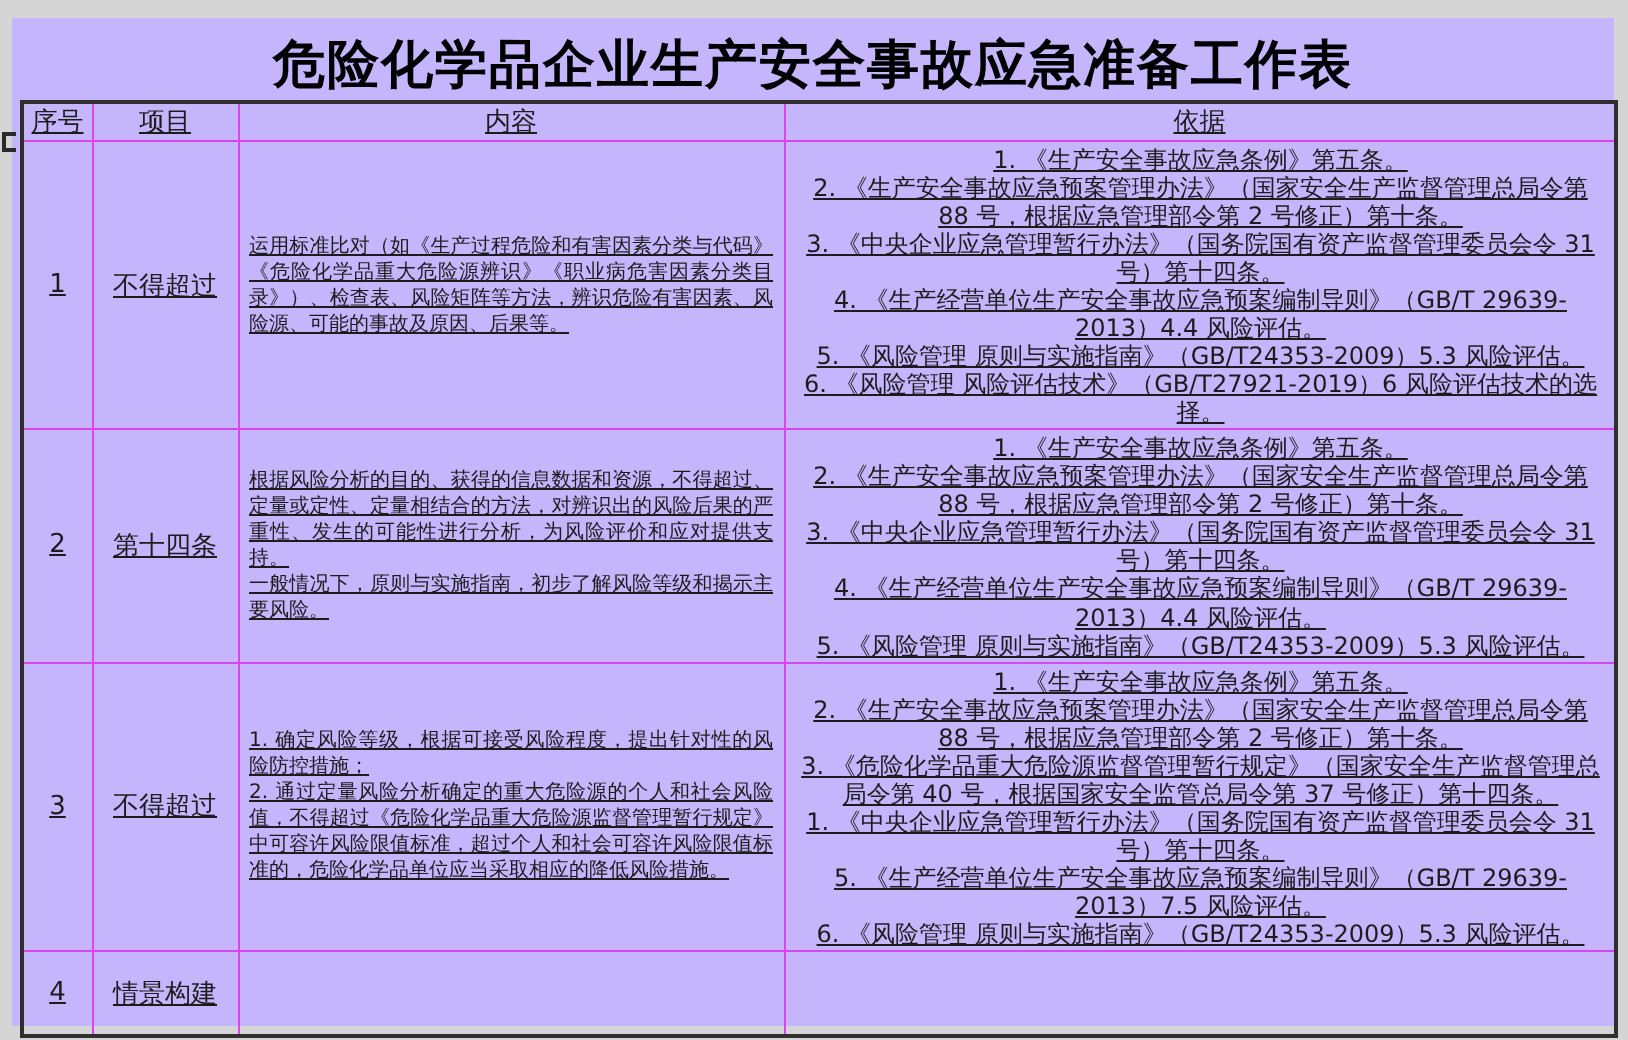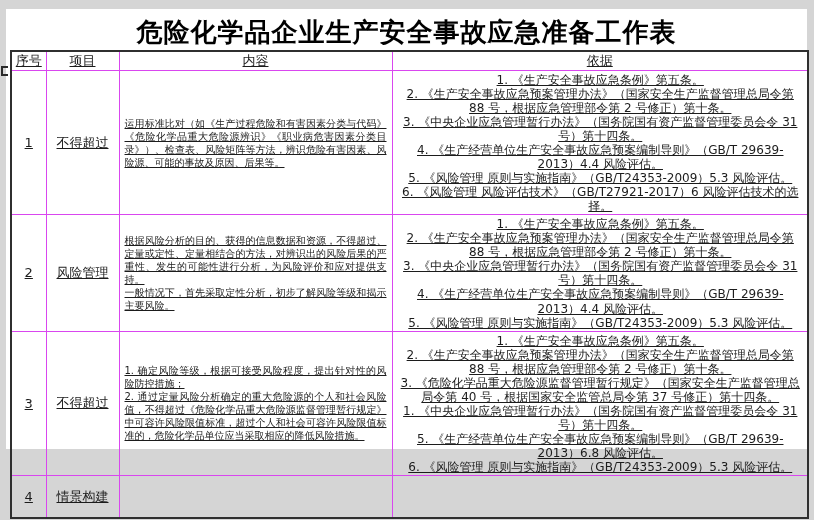--- a/index.html
+++ b/index.html
@@ -7,22 +7,22 @@
   body {
     width: 814px; height: 520px;
     background: #d5d5d5;
     font-family: "DejaVu Sans", "Liberation Sans", sans-serif;
     color: #1c1c1c;
     overflow: hidden;
   }
   .page {
     position: absolute;
     left: 6px; top: 9px;
-    width: 801px; height: 440px;
-    background: #ffffff;
+    width: 801px; height: 504px;
+    background: #c4b5fd;
   }
   .boundary-mark {
     position: absolute;
     left: -5px; top: 57px;
     width: 7px; height: 10px;
     border: 2px solid #2a2a2a;
     border-right: none;
     background: transparent;
   }
   .doc-title {
@@ -117,29 +117,29 @@
         <td class="c-item">不得超过</td>
         <td class="c-content">
           <p>运用标准比对（如《生产过程危险和有害因素分类与代码》《危险化学品重大危险源辨识》《职业病危害因素分类目录》）、检查表、风险矩阵等方法，辨识危险有害因素、风险源、可能的事故及原因、后果等。</p>
         </td>
         <td class="c-basis">
           <p>1. 《生产安全事故应急条例》第五条。</p>
           <p>2. 《生产安全事故应急预案管理办法》（国家安全生产监督管理总局令第 88 号，根据应急管理部令第 2 号修正）第十条。</p>
           <p>3. 《中央企业应急管理暂行办法》（国务院国有资产监督管理委员会令 31 号）第十四条。</p>
           <p>4. 《生产经营单位生产安全事故应急预案编制导则》（GB/T 29639-2013）4.4 风险评估。</p>
           <p>5. 《风险管理 原则与实施指南》（GB/T24353-2009）5.3 风险评估。</p>
-          <p>6. 《风险管理 风险评估技术》（GB/T27921-2017）6 风险评估技术的选择。</p>
+          <p>6. 《风险管理 风险评估技术》（GB/T27921-2019）6 风险评估技术的选择。</p>
         </td>
       </tr>
       <tr class="rh2">
         <td class="c-no">2</td>
-        <td class="c-item">风险管理</td>
+        <td class="c-item">第十四条</td>
         <td class="c-content">
           <p>根据风险分析的目的、获得的信息数据和资源，不得超过、定量或定性、定量相结合的方法，对辨识出的风险后果的严重性、发生的可能性进行分析，为风险评价和应对提供支持。</p>
-          <p>一般情况下，首先采取定性分析，初步了解风险等级和揭示主要风险。</p>
+          <p>一般情况下，原则与实施指南，初步了解风险等级和揭示主要风险。</p>
         </td>
         <td class="c-basis">
           <p>1. 《生产安全事故应急条例》第五条。</p>
           <p>2. 《生产安全事故应急预案管理办法》（国家安全生产监督管理总局令第 88 号，根据应急管理部令第 2 号修正）第十条。</p>
           <p>3. 《中央企业应急管理暂行办法》（国务院国有资产监督管理委员会令 31 号）第十四条。</p>
           <p>4. 《生产经营单位生产安全事故应急预案编制导则》（GB/T 29639-2013）4.4 风险评估。</p>
           <p>5. 《风险管理 原则与实施指南》（GB/T24353-2009）5.3 风险评估。</p>
         </td>
       </tr>
       <tr class="rh3">
@@ -147,21 +147,21 @@
         <td class="c-item">不得超过</td>
         <td class="c-content">
           <p>1. 确定风险等级，根据可接受风险程度，提出针对性的风险防控措施；</p>
           <p>2. 通过定量风险分析确定的重大危险源的个人和社会风险值，不得超过《危险化学品重大危险源监督管理暂行规定》中可容许风险限值标准，超过个人和社会可容许风险限值标准的，危险化学品单位应当采取相应的降低风险措施。</p>
         </td>
         <td class="c-basis">
           <p>1. 《生产安全事故应急条例》第五条。</p>
           <p>2. 《生产安全事故应急预案管理办法》（国家安全生产监督管理总局令第 88 号，根据应急管理部令第 2 号修正）第十条。</p>
           <p>3. 《危险化学品重大危险源监督管理暂行规定》（国家安全生产监督管理总局令第 40 号，根据国家安全监管总局令第 37 号修正）第十四条。</p>
           <p>1. 《中央企业应急管理暂行办法》（国务院国有资产监督管理委员会令 31 号）第十四条。</p>
-          <p>5. 《生产经营单位生产安全事故应急预案编制导则》（GB/T 29639-2013）6.8 风险评估。</p>
+          <p>5. 《生产经营单位生产安全事故应急预案编制导则》（GB/T 29639-2013）7.5 风险评估。</p>
           <p>6. 《风险管理 原则与实施指南》（GB/T24353-2009）5.3 风险评估。</p>
         </td>
       </tr>
       <tr class="rh4">
         <td class="c-no">4</td>
         <td class="c-item">情景构建</td>
         <td class="c-content">
           
         </td>
         <td class="c-basis">

